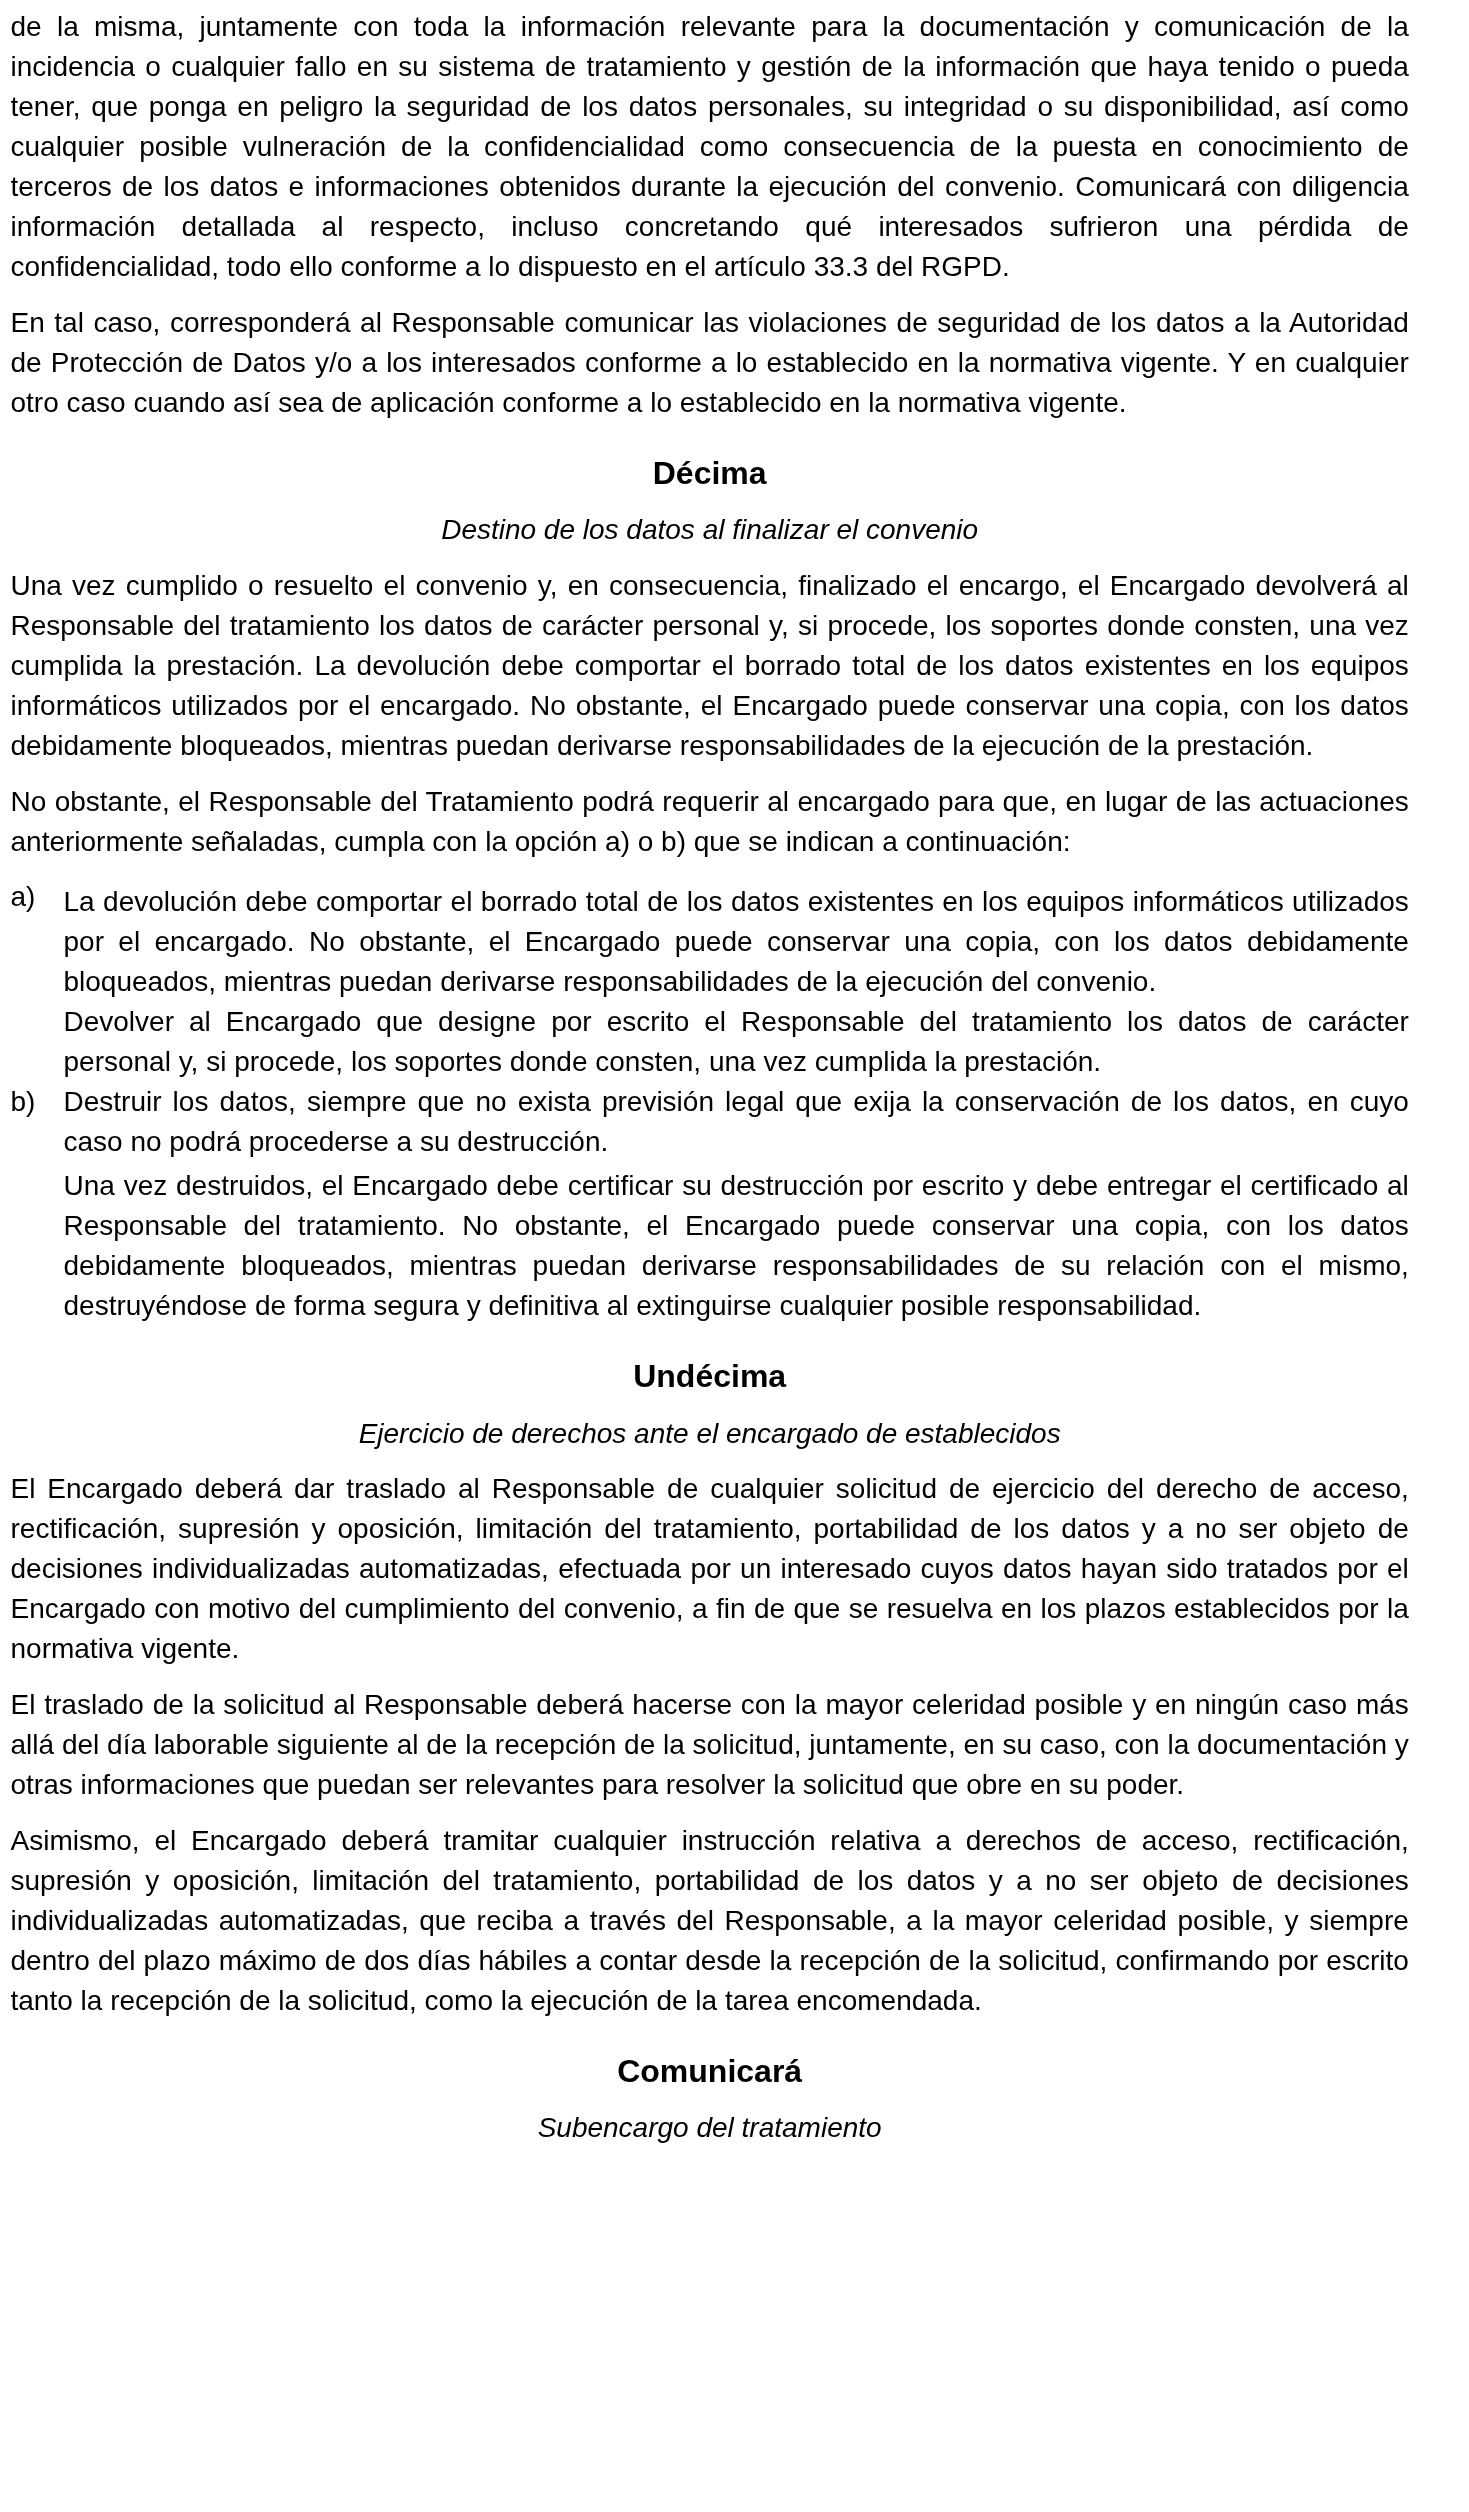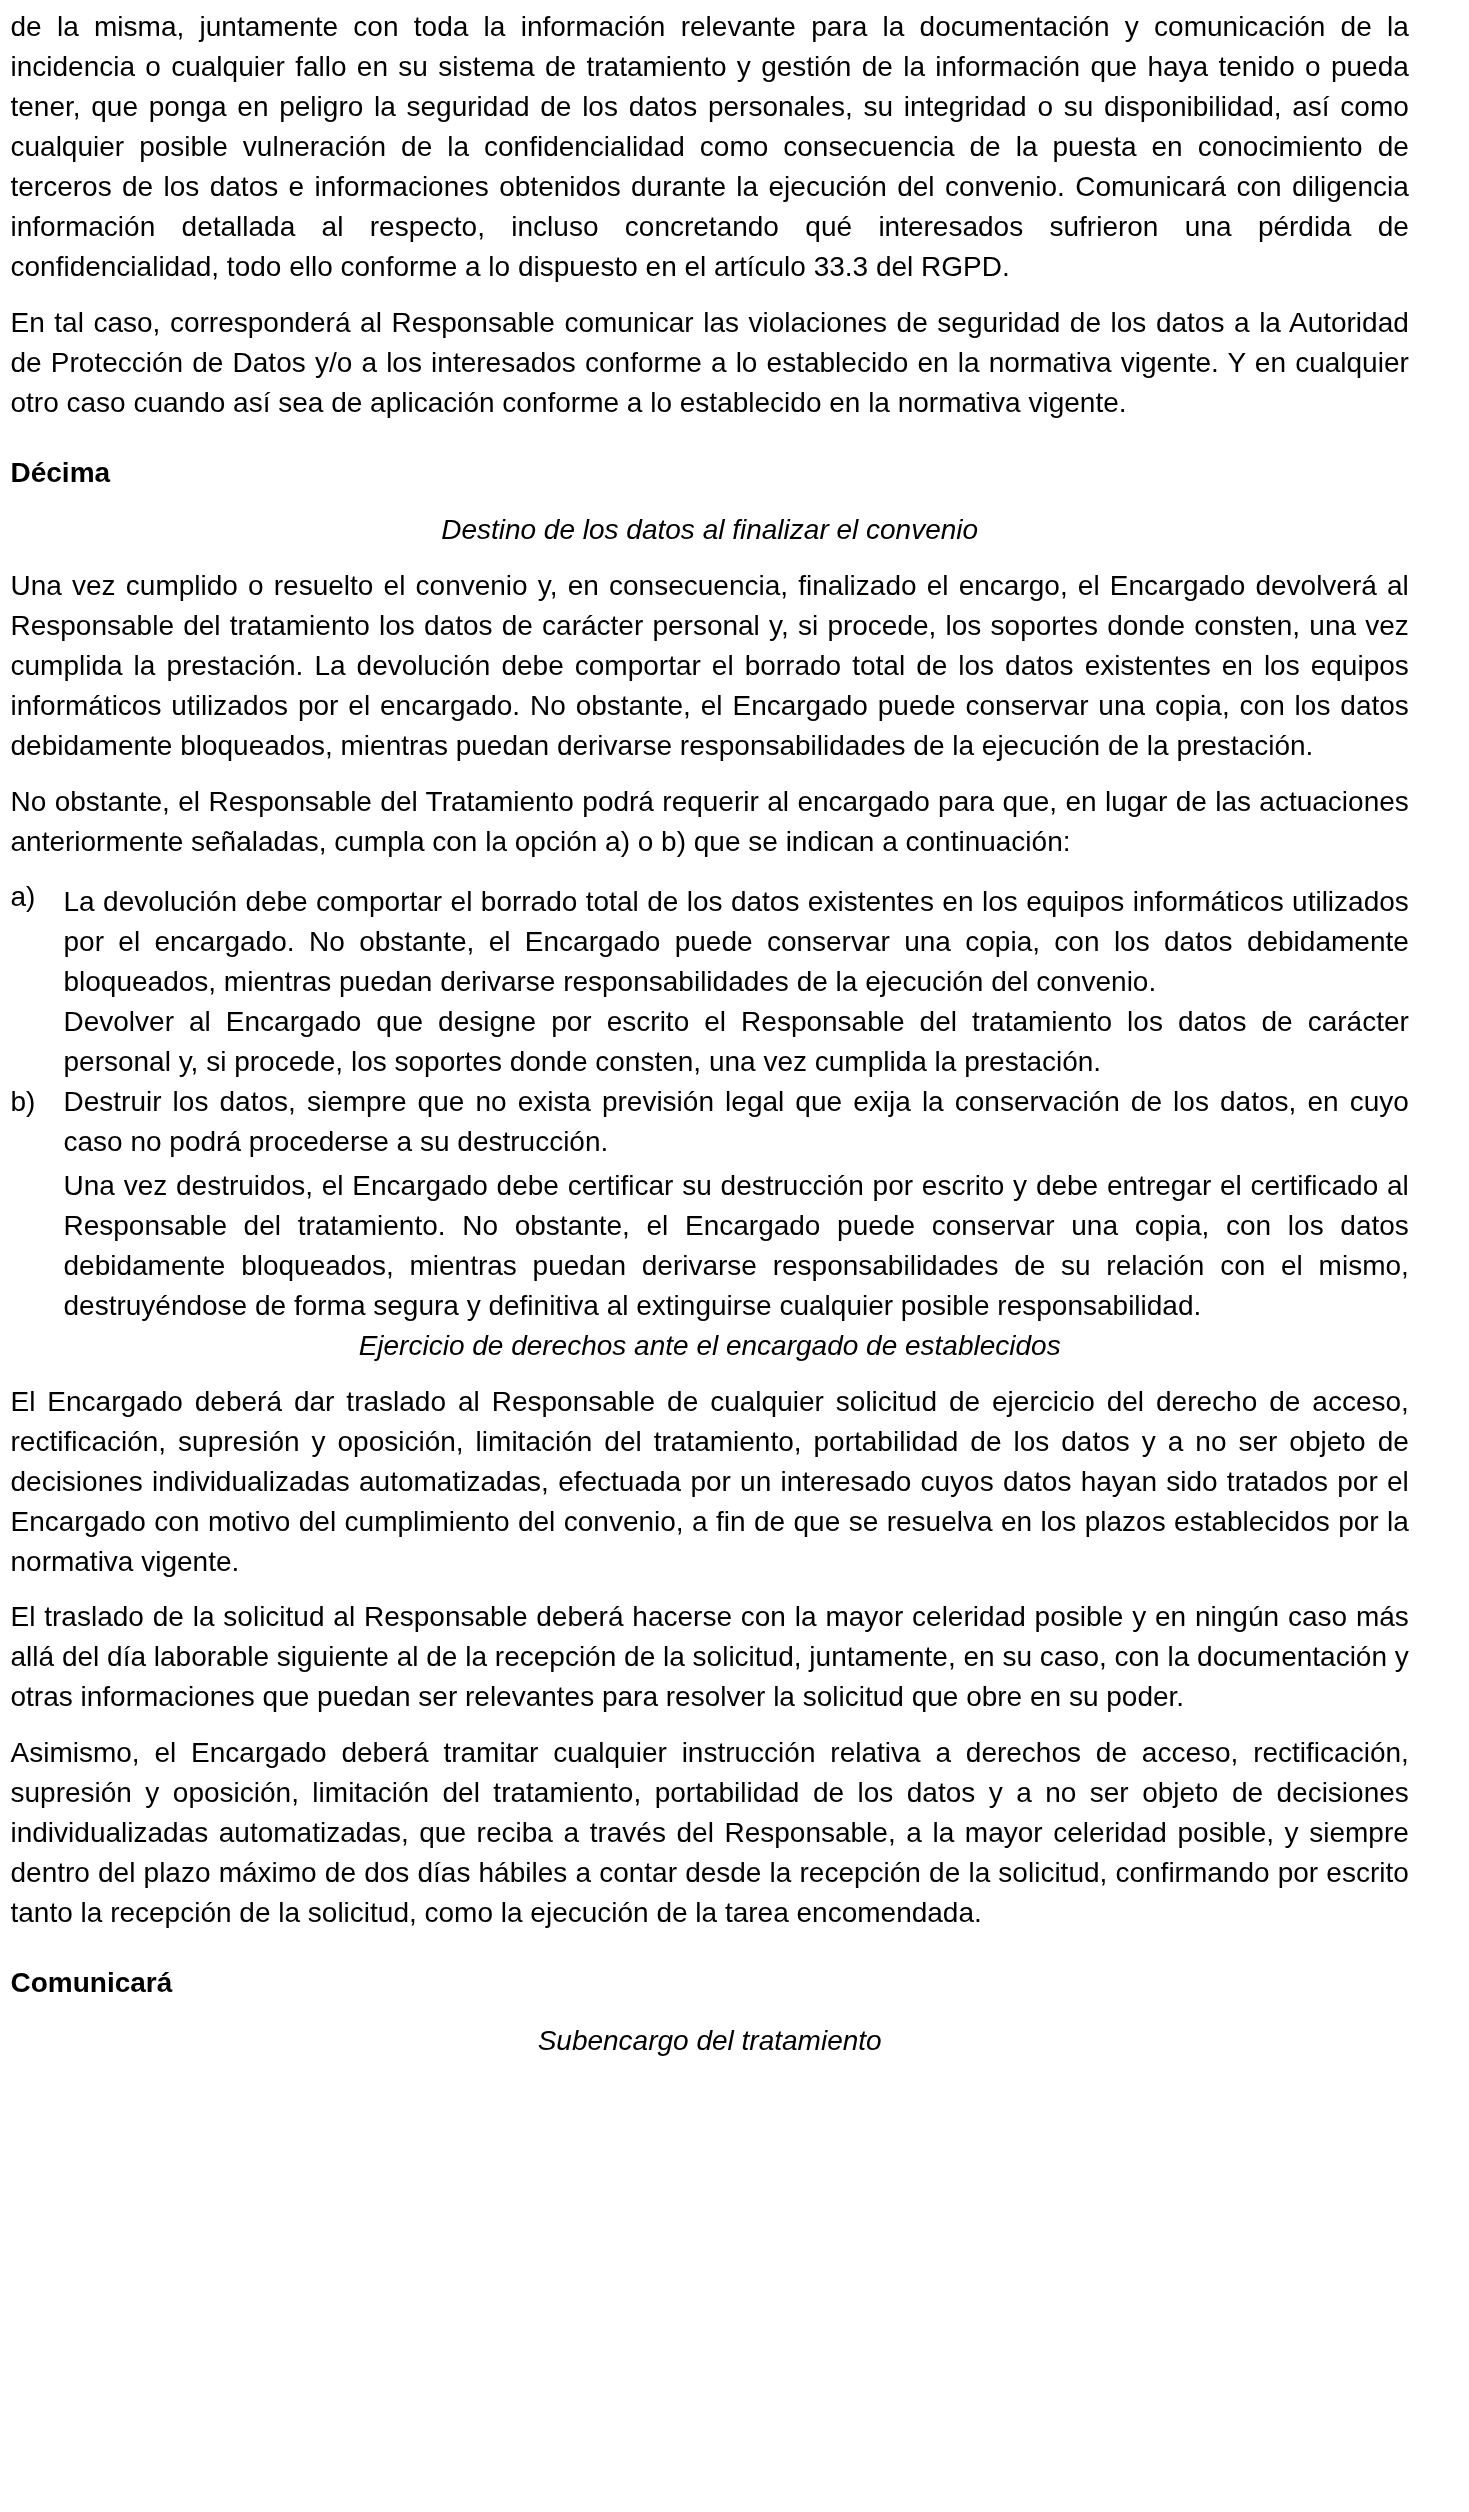--- a/index.html
+++ b/index.html
@@ -21,24 +21,24 @@
     padding: 7px 12.2px 0 10.5px;
     background: #ffffff;
   }
   .para {
     font-size: 28px;
     line-height: 40px;
     text-align: justify;
     margin: 0 0 15.7px 0;
   }
   .heading {
-    font-size: 28px;
+    font-size: 32px;
     line-height: 40px;
     font-weight: bold;
-    text-align: left;
+    text-align: center;
     margin: 30px 0 17.5px 0;
   }
   .subheading {
     font-size: 28px;
     line-height: 40px;
     font-style: italic;
     font-weight: normal;
     text-align: center;
     margin: 0 0 15.7px 0;
   }
@@ -89,20 +89,21 @@
   </div>
 
   <div class="list-item">
     <span class="marker">b)</span>
     <div class="list-body">
       <p class="para">Destruir los datos, siempre que no exista previsión legal que exija la conservación de los datos, en cuyo caso no podrá procederse a su destrucción.</p>
       <p class="para sub">Una vez destruidos, el Encargado debe certificar su destrucción por escrito y debe entregar el certificado al Responsable del tratamiento. No obstante, el Encargado puede conservar una copia, con los datos debidamente bloqueados, mientras puedan derivarse responsabilidades de su relación con el mismo, destruyéndose de forma segura y definitiva al extinguirse cualquier posible responsabilidad.</p>
     </div>
   </div>
 
+  <h2 class="heading">Undécima</h2>
 
   <p class="subheading">Ejercicio de derechos ante el encargado de establecidos</p>
 
   <p class="para">El Encargado deberá dar traslado al Responsable de cualquier solicitud de ejercicio del derecho de acceso, rectificación, supresión y oposición, limitación del tratamiento, portabilidad de los datos y a no ser objeto de decisiones individualizadas automatizadas, efectuada por un interesado cuyos datos hayan sido tratados por el Encargado con motivo del cumplimiento del convenio, a fin de que se resuelva en los plazos establecidos por la normativa vigente.</p>
 
   <p class="para">El traslado de la solicitud al Responsable deberá hacerse con la mayor celeridad posible y en ningún caso más allá del día laborable siguiente al de la recepción de la solicitud, juntamente, en su caso, con la documentación y otras informaciones que puedan ser relevantes para resolver la solicitud que obre en su poder.</p>
 
   <p class="para">Asimismo, el Encargado deberá tramitar cualquier instrucción relativa a derechos de acceso, rectificación, supresión y oposición, limitación del tratamiento, portabilidad de los datos y a no ser objeto de decisiones individualizadas automatizadas, que reciba a través del Responsable, a la mayor celeridad posible, y siempre dentro del plazo máximo de dos días hábiles a contar desde la recepción de la solicitud, confirmando por escrito tanto la recepción de la solicitud, como la ejecución de la tarea encomendada.</p>
 
   <h2 class="heading">Comunicará</h2>

